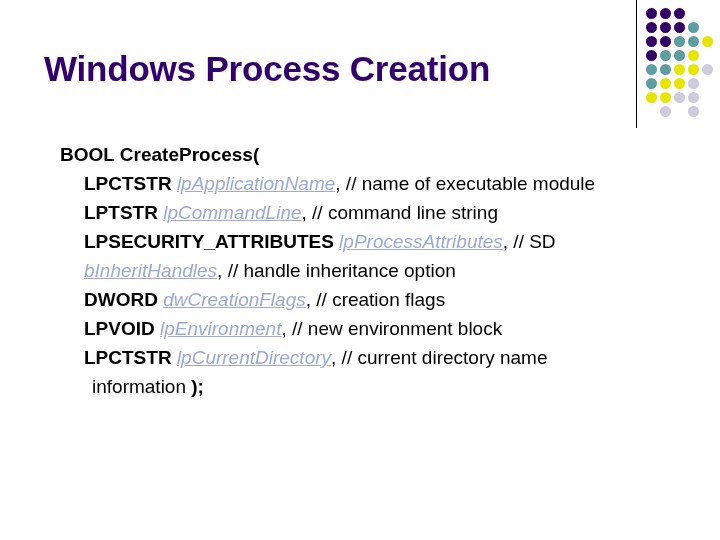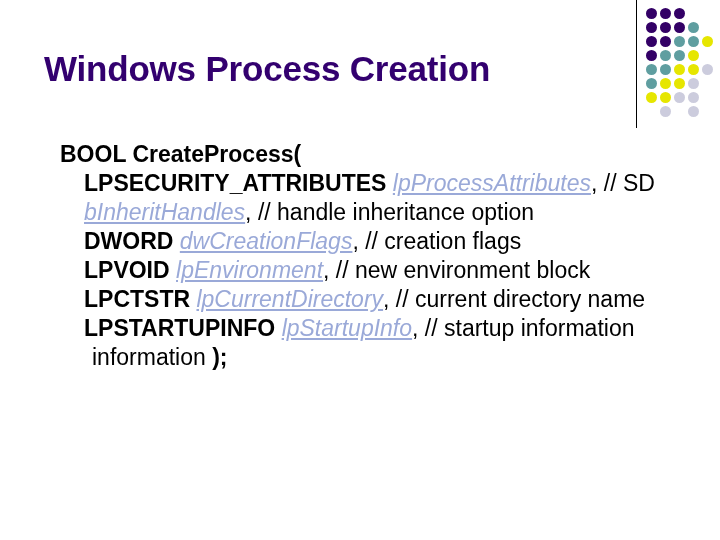--- a/index.html
+++ b/index.html
@@ -74,21 +74,21 @@
 
   
   .body-block {
     position: absolute;
     left: 36px;
     top: 140px;
     width: 660px;
     color: #000000;
   }
   .code-line {
-    font-size: 23px;
+    font-size: 19px;
     line-height: 29px;
     white-space: nowrap;
     color: #000000;
   }
   .code-line.lvl1 { padding-left: 16px; }
   .code-line.lvl2 { padding-left: 40px; }
 
   .kw {
     font-weight: bold;
     color: #000000;
@@ -124,22 +124,23 @@
         <div class="dot-row"><span class="dot" style="background: rgb(95, 158, 160);"></span><span class="dot" style="background: rgb(230, 230, 0);"></span><span class="dot" style="background: rgb(230, 230, 0);"></span><span class="dot" style="background: rgb(204, 204, 221);"></span><span class="dot e" style="background: transparent;"></span></div>
         <div class="dot-row"><span class="dot" style="background: rgb(230, 230, 0);"></span><span class="dot" style="background: rgb(230, 230, 0);"></span><span class="dot" style="background: rgb(204, 204, 221);"></span><span class="dot" style="background: rgb(204, 204, 221);"></span><span class="dot e" style="background: transparent;"></span></div>
         <div class="dot-row"><span class="dot e" style="background: transparent;"></span><span class="dot" style="background: rgb(204, 204, 221);"></span><span class="dot e" style="background: transparent;"></span><span class="dot" style="background: rgb(204, 204, 221);"></span><span class="dot e" style="background: transparent;"></span></div>
       </div>
   </div>
 
   <div class="title" style="color: rgb(51, 0, 111);">Windows Process Creation</div>
 
   <div class="body-block">
       <div class="code-line lvl1"><span class="kw">BOOL CreateProcess(</span></div>
+      <div class="code-line lvl2"><span class="kw">LPCTSTR </span><span class="param" style="color: rgb(154, 169, 216);">lpApplicationName</span><span class="cmt">, // name of executable module</span></div>
+      <div class="code-line lvl2"><span class="kw">LPTSTR </span><span class="param" style="color: rgb(154, 169, 216);">lpCommandLine</span><span class="cmt">, // command line string</span></div>
       <div class="code-line lvl2"><span class="kw">LPSECURITY_ATTRIBUTES </span><span class="param" style="color: rgb(154, 169, 216);">lpProcessAttributes</span><span class="cmt">, // SD</span></div>
       <div class="code-line lvl2"><span class="param" style="color: rgb(154, 169, 216);">bInheritHandles</span><span class="cmt">, // handle inheritance option</span></div>
       <div class="code-line lvl2"><span class="kw">DWORD </span><span class="param" style="color: rgb(154, 169, 216);">dwCreationFlags</span><span class="cmt">, // creation flags</span></div>
       <div class="code-line lvl2"><span class="kw">LPVOID </span><span class="param" style="color: rgb(154, 169, 216); text-align: right;">lpEnvironment</span><span class="cmt">, // new environment block</span></div>
       <div class="code-line lvl2"><span class="kw">LPCTSTR </span><span class="param" style="color: rgb(154, 169, 216);">lpCurrentDirectory</span><span class="cmt">, // current directory name</span></div>
-      <div class="code-line lvl2"><span class="kw">LPSTARTUPINFO </span><span class="param" style="color: rgb(154, 169, 216);">lpStartupInfo</span><span class="cmt">, // startup information</span></div>
       <div class="code-line lvl2"><span class="plain">information </span><span class="kw">);</span></div>
     </div>
 
 </div>
 
 </body></html>

